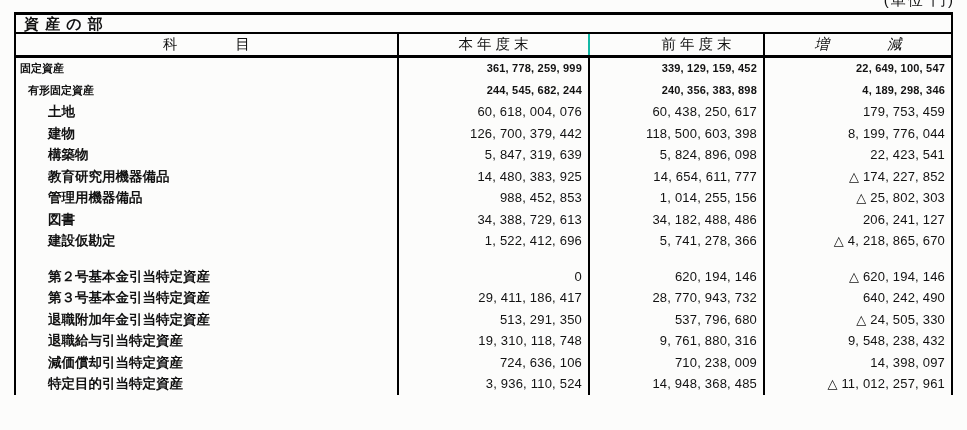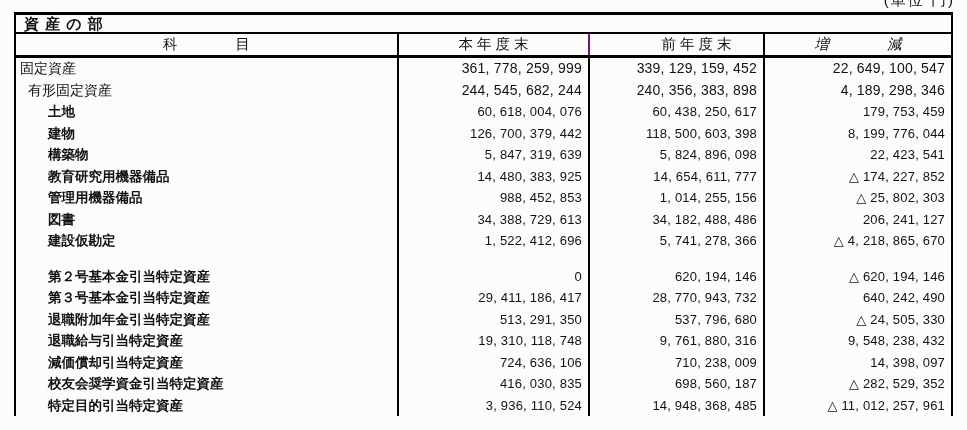--- a/index.html
+++ b/index.html
@@ -40,21 +40,21 @@
     letter-spacing: 1px;
   }
   .head-row td {
     border-bottom: 3px solid #000;
     font-size: 14.5px;
     text-align: center;
     height: 22px;
     line-height: 21px;
   }
   .head-item   { border-left: 2px solid #000; border-right: 2px solid #000; }
-  .head-current  { border-right: 2px solid #701a75; margin-top: 44px; }
+  .head-current  { border-right: 2px solid #14b8a6; margin-top: 44px; }
   .head-previous { border-right: 2px solid #000; padding-left: 40px; }
   .head-change   { border-right: 2px solid #000; font-style: italic; }
   .body-row td { height: 21.5px; line-height: 21.5px; }
   .spacer-row td { height: 14px; }
   .col-item {
     border-left: 2px solid #000;
     border-right: 2px solid #000;
     font-size: 13.5px;
     font-weight: bold;
   }
@@ -62,21 +62,21 @@
     border-right: 2px solid #000;
     text-align: right;
     padding-right: 6px;
     font-size: 13px;
     letter-spacing: 0.2px;
   }
   .col-last { border-right: 2px solid #000; }
   .indent-0 { padding-left: 4px; }
   .indent-1 { padding-left: 12px; margin-left: 7px; }
   .indent-2 { padding-left: 32px; }
-  .bold-row td { font-weight: normal; font-size: 14px; }
+  .bold-row td { font-weight: bold; font-size: 11px; }
   .rel { position: relative; }
 </style>
 </head>
 <body>
 
 <div class="unit-note">(単位 円)</div>
 
 <table class="sheet">
   <colgroup>
     <col style="width:383px">
@@ -180,25 +180,19 @@
         <td class="col-num"><span>9, 761, 880, 316</span></td>
         <td class="col-num col-last"><span>9, 548, 238, 432</span></td>
       </tr>
       <tr class="body-row">
         <td class="col-item indent-2">減価償却引当特定資産</td>
         <td class="col-num"><span>724, 636, 106</span></td>
         <td class="col-num"><span>710, 238, 009</span></td>
         <td class="col-num col-last"><span>14, 398, 097</span></td>
       </tr>
       <tr class="body-row">
-        <td class="col-item indent-2">校友会奨学資金引当特定資産</td>
-        <td class="col-num"><span>416, 030, 835</span></td>
-        <td class="col-num"><span>698, 560, 187</span></td>
-        <td class="col-num col-last"><span>△ 282, 529, 352</span></td>
-      </tr>
-      <tr class="body-row">
         <td class="col-item indent-2">特定目的引当特定資産</td>
         <td class="col-num"><span>3, 936, 110, 524</span></td>
         <td class="col-num"><span>14, 948, 368, 485</span></td>
         <td class="col-num col-last"><span>△ 11, 012, 257, 961</span></td>
       </tr>
     </tbody>
 </table>
 
 </body></html>

